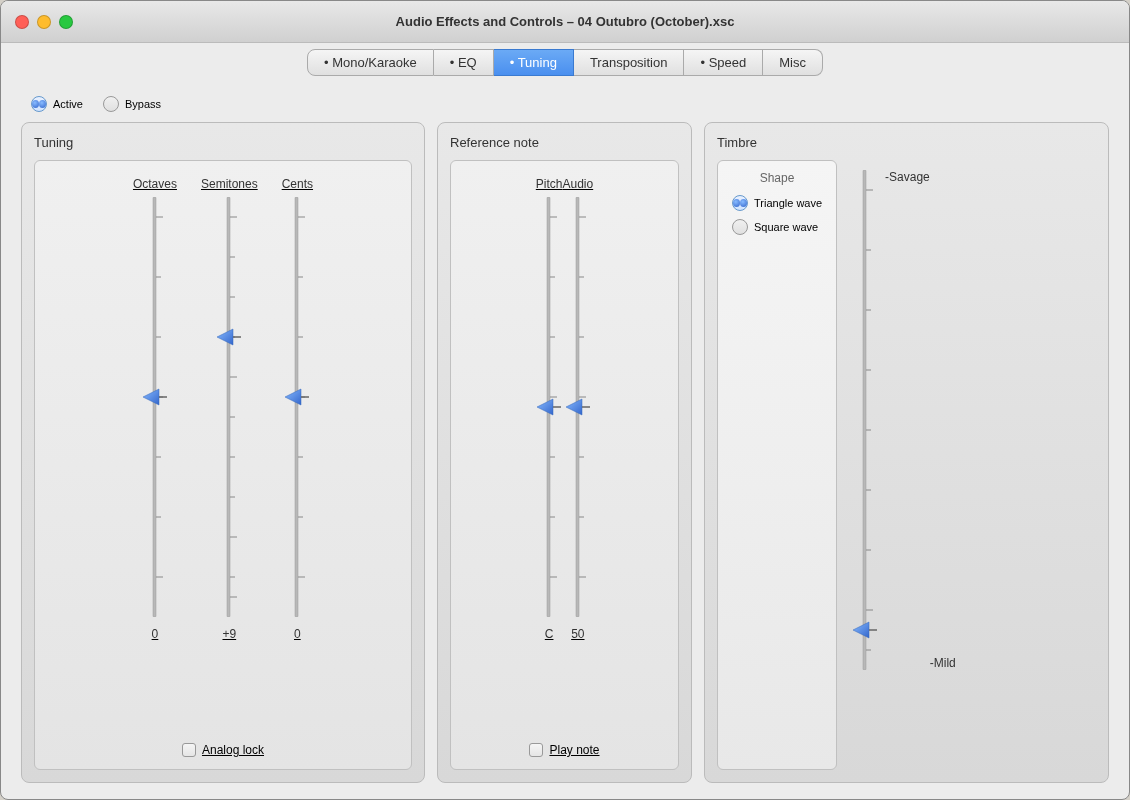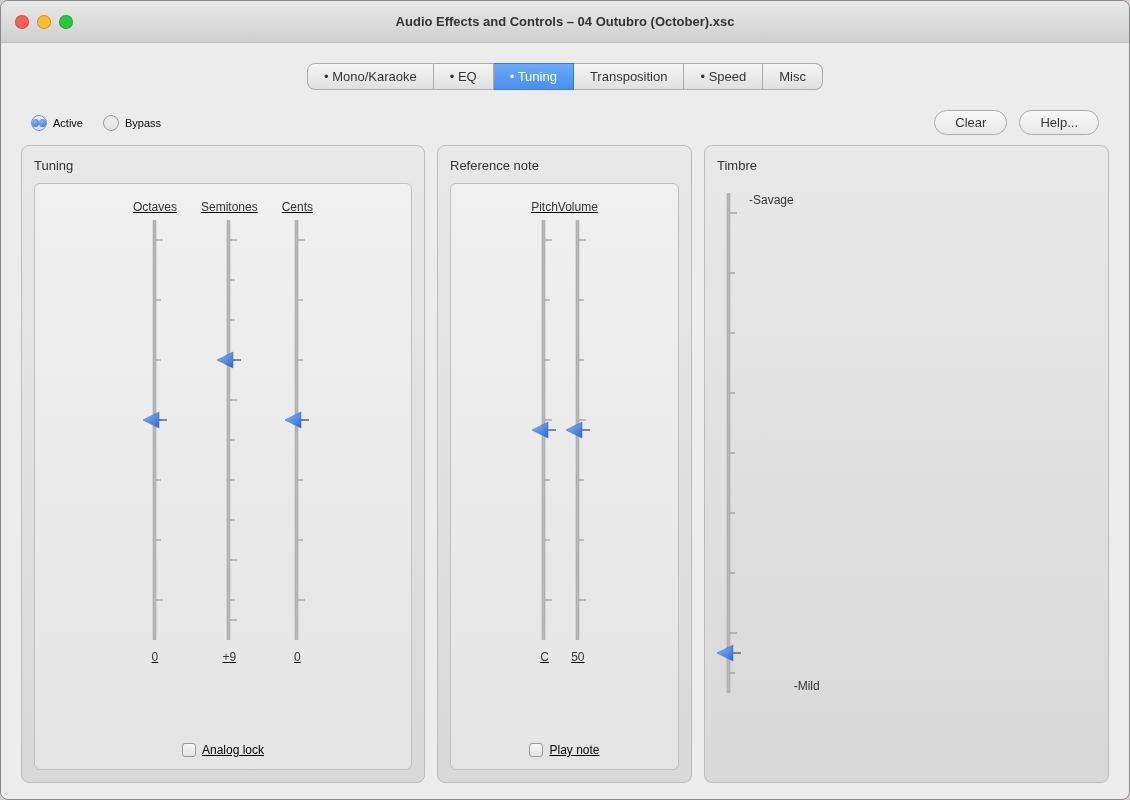--- a/index.html
+++ b/index.html
@@ -60,21 +60,21 @@
       font-size: 13px;
       font-weight: bold;
       color: #333;
     }
 
     
     .tab-bar {
       display: flex;
       justify-content: center;
       align-items: center;
-      padding: 20px 0 8px;
+      padding: 6px 0 8px;
       background: #ececec;
       gap: 0;
       flex-shrink: 0;
     }
 
     .tab {
       padding: 5px 16px;
       font-size: 13px;
       color: #333;
       background: linear-gradient(to bottom, #f5f5f5, #e0e0e0);
@@ -328,24 +328,20 @@
         <div class="radio-option">
           <div class="radio-circle selected">
           <div style="width: 8px; height: 8px; border-radius: 50%; background: radial-gradient(circle at 40% 35%, rgb(136, 187, 255), rgb(51, 102, 204));"></div>
             </div>
           <span>Active</span>
         </div>
         <div class="radio-option">
           <div class="radio-circle"></div>
           <span>Bypass</span>
         </div>
-      </div>
-      <div class="action-buttons">
-        <button class="mac-button">Clear</button>
-        <button class="mac-button">Help...</button>
       </div>
     </div>
 
     <div class="panels-row">
 
       <div class="panel tuning-panel">
         <span class="panel-title">Tuning</span>
         <div class="panel-inner">
           <div class="sliders-container">
 
@@ -467,21 +463,21 @@
                       <stop offset="0%" stop-color="#88bbff"></stop>
                       <stop offset="100%" stop-color="#3366cc"></stop>
                     </linearGradient>
                   </defs>
                 </svg>
               </div>
               <span class="slider-value">C</span>
             </div>
 
             <div class="slider-column">
-              <span class="slider-label">Volume</span>
+              <span class="slider-label">Audio</span>
               <div class="slider-wrapper">
                 <svg width="24" height="420">
                   <rect x="10" y="0" width="3" height="420" fill="#b8b8b8" stroke="#999" stroke-width="0.5" rx="1"></rect>
                   <line x1="13" y1="20" x2="20" y2="20" stroke="#888" stroke-width="1"></line>
                   <line x1="13" y1="80" x2="18" y2="80" stroke="#888" stroke-width="1"></line>
                   <line x1="13" y1="140" x2="18" y2="140" stroke="#888" stroke-width="1"></line>
                   <line x1="13" y1="200" x2="20" y2="200" stroke="#888" stroke-width="1"></line>
                   <line x1="13" y1="260" x2="18" y2="260" stroke="#888" stroke-width="1"></line>
                   <line x1="13" y1="320" x2="18" y2="320" stroke="#888" stroke-width="1"></line>
                   <line x1="13" y1="380" x2="20" y2="380" stroke="#888" stroke-width="1"></line>
@@ -505,20 +501,35 @@
             <div class="checkbox-box"></div>
             <span>Play note</span>
           </div>
         </div>
       </div>
 
       <div class="panel timbre-panel">
         <span class="panel-title">Timbre</span>
         <div style="display:flex; gap:16px; flex:1;">
 
+          <div class="shape-group">
+            <span class="shape-title">Shape</span>
+
+            <div class="radio-option">
+              <div class="radio-circle selected">
+              <div style="width: 8px; height: 8px; border-radius: 50%; background: radial-gradient(circle at 40% 35%, rgb(136, 187, 255), rgb(51, 102, 204));"></div>
+                </div>
+              <span>Triangle wave</span>
+            </div>
+
+            <div class="radio-option">
+              <div class="radio-circle"></div>
+              <span>Square wave</span>
+            </div>
+          </div>
 
           <div style="display:flex; flex-direction:column; align-items:flex-start; flex:1;">
             <div style="display:flex; align-items:flex-start; gap:8px;">
               <svg width="24" height="500" style="margin-top:10px;">
                 <rect x="10" y="0" width="3" height="500" fill="#b8b8b8" stroke="#999" stroke-width="0.5" rx="1"></rect>
                 <line x1="13" y1="20" x2="20" y2="20" stroke="#888" stroke-width="1"></line>
                 <line x1="13" y1="80" x2="18" y2="80" stroke="#888" stroke-width="1"></line>
                 <line x1="13" y1="140" x2="18" y2="140" stroke="#888" stroke-width="1"></line>
                 <line x1="13" y1="200" x2="18" y2="200" stroke="#888" stroke-width="1"></line>
                 <line x1="13" y1="260" x2="18" y2="260" stroke="#888" stroke-width="1"></line>

